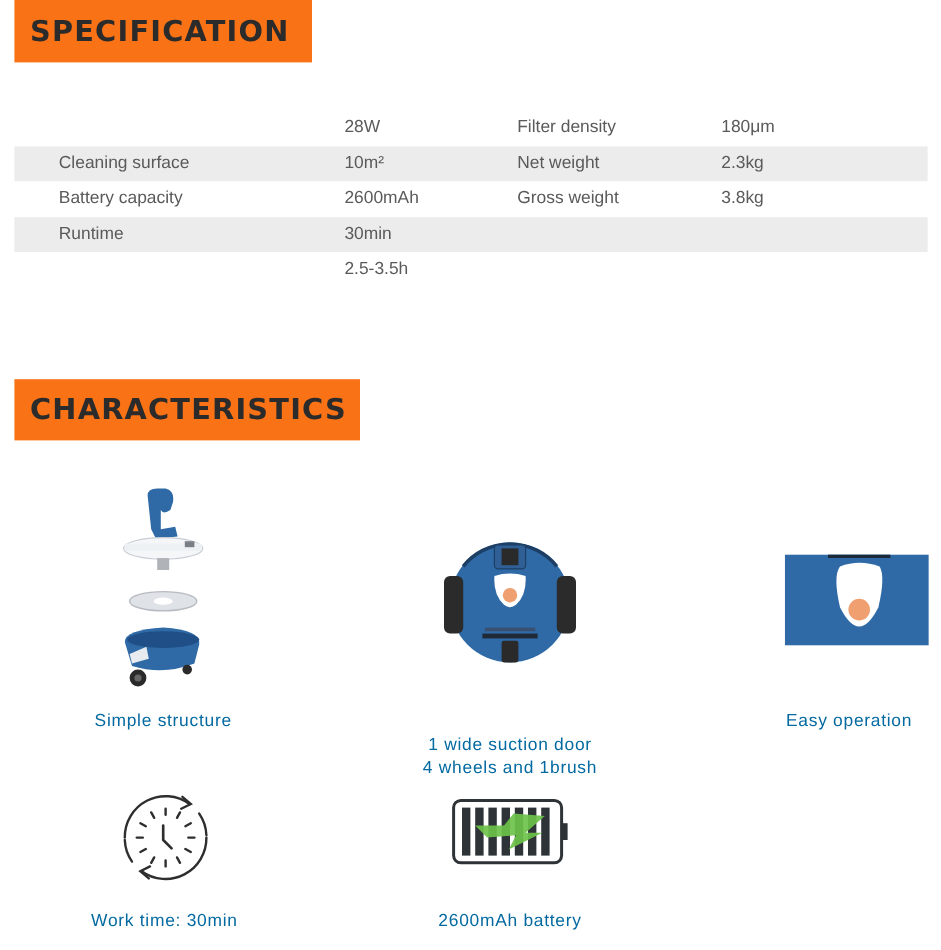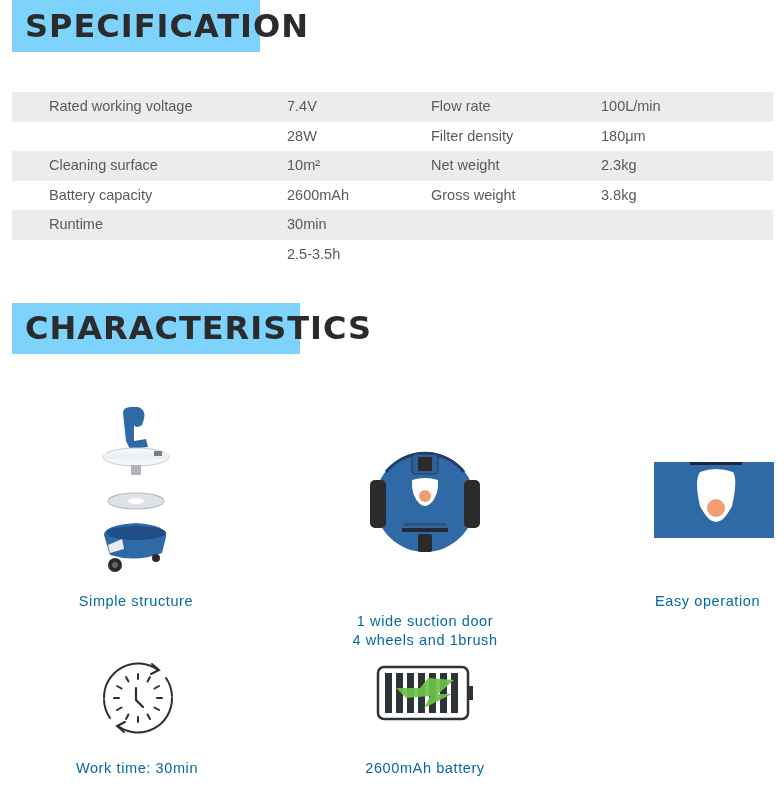--- a/index.html
+++ b/index.html
@@ -1,46 +1,40 @@
 <!DOCTYPE html>
 <html><head>
 <meta charset="utf-8">
 <style>
   html, body { margin:0; padding:0; background:#ffffff; }
   body { width:784px; height:792px; position:relative; overflow:hidden; font-family:"DejaVu Sans", sans-serif; }
   .section-title {
-    position:absolute; left:12px; background:#7dd3fc; color:#2b2b2b;
+    position:absolute; left:12px; background:#f97316; color:#2b2b2b;
     font-family:"DejaVu Sans", sans-serif; font-weight:bold; letter-spacing:1px;
-    font-size:32px; line-height:52px; padding:0 14px 0 13px; box-sizing:border-box;
+    font-size:24px; line-height:52px; padding:0 14px 0 13px; box-sizing:border-box;
   }
   #spec-title { top:0; width:248px; }
-  #char-title { top:303px; width:288px; height:51px; line-height:51px; }
+  #char-title { top:316px; width:288px; height:51px; line-height:51px; }
 
   .spec-table { position:absolute; left:12px; top:92px; width:761px; }
   .spec-row { position:relative; height:29.5px; }
   .spec-row.shaded { background:#ececec; }
   .cell { position:absolute; top:0; line-height:29px; font-size:14.5px; color:#5a5a5a; font-family:"Liberation Sans", sans-serif; white-space:nowrap; }
   .c1 { left:37px; } .c2 { left:275px; } .c3 { left:419px; } .c4 { left:589px; }
 
   .feature { position:absolute; text-align:center; }
   .feature-label { font-family:"Liberation Sans", sans-serif; font-size:14.5px; color:#0369a1; letter-spacing:0.6px; line-height:19px; white-space:nowrap; }
   .icon-box { position:absolute; }
 </style>
 </head>
 <body>
 
 <div id="spec-title" class="section-title">SPECIFICATION</div>
 
 <div class="spec-table">
-  <div class="spec-row shaded">
-    <span class="cell c1">Rated working voltage</span>
-    <span class="cell c2">7.4V</span>
-    <span class="cell c3">Flow rate</span>
-    <span class="cell c4">100L/min</span>
-  </div>
   <div class="spec-row">
     <span class="cell c2">28W</span>
     <span class="cell c3">Filter density</span>
     <span class="cell c4">180μm</span>
   </div>
   <div class="spec-row shaded">
     <span class="cell c1">Cleaning surface</span>
     <span class="cell c2">10m²</span>
     <span class="cell c3">Net weight</span>
     <span class="cell c4">2.3kg</span>

